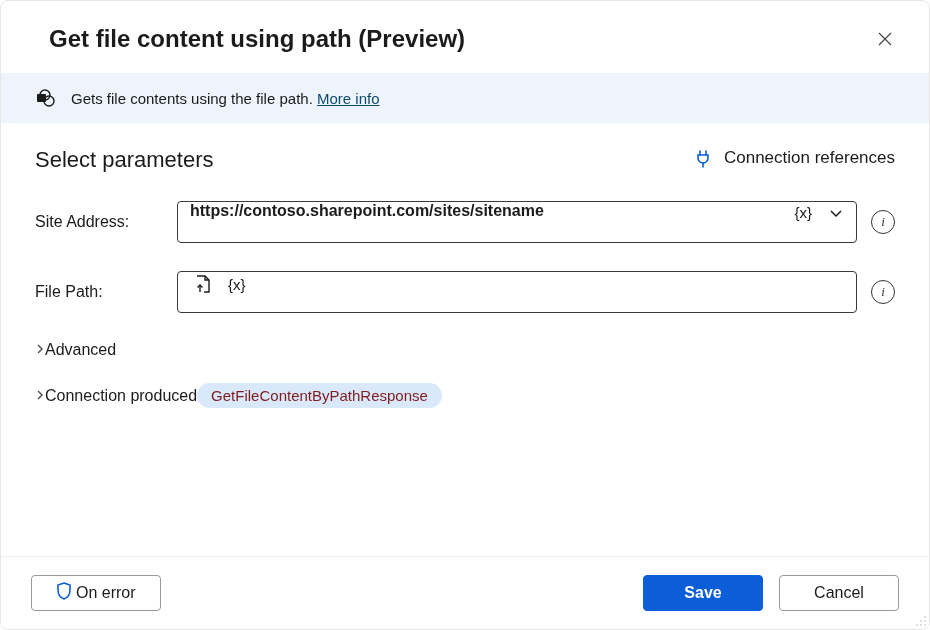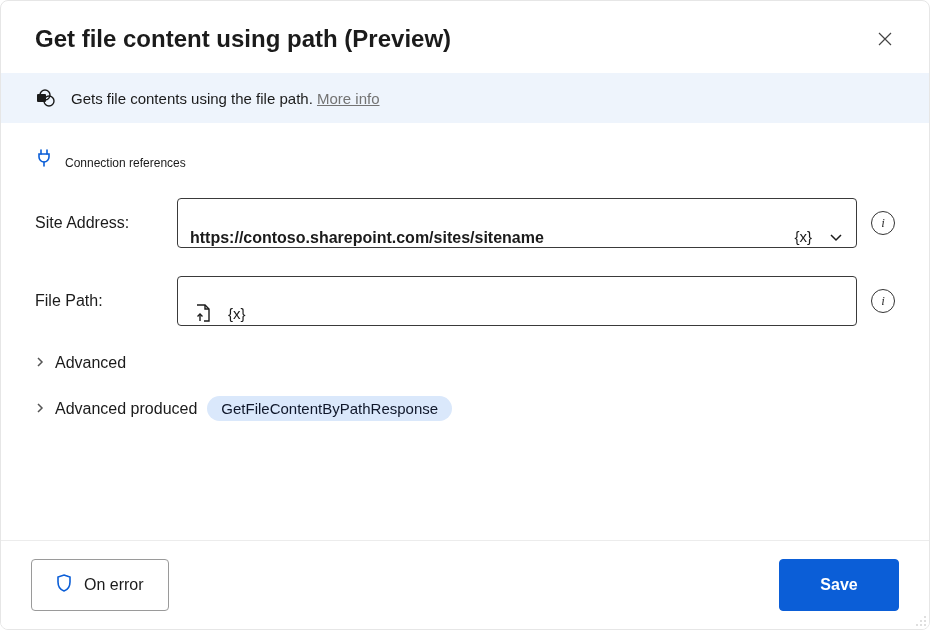--- a/index.html
+++ b/index.html
@@ -7,74 +7,74 @@
   .dialog {
     width: 930px; height: 630px;
     background: #fff;
     border: 1px solid #e6e6e6;
     border-radius: 8px;
     display: flex; flex-direction: column;
     position: relative;
     overflow: hidden;
   }
   .header {
-    padding: 24px 30px 20px 34px;
+    padding: 24px 30px 20px 48px;
     display: flex; align-items: center; justify-content: space-between;
   }
   .header-title {
     font-size: 24px; font-weight: 600; color: #1b1b1b;
   }
   .close-btn {
     width: 28px; height: 28px; display:flex; align-items:center; justify-content:center;
     background: none; border: none; cursor: pointer; color: #333;
   }
   .close-btn svg { width: 16px; height:16px; stroke:#444; stroke-width:1.2; }
   .info-bar {
     background: #eef4fc;
     padding: 14px 34px;
     display: flex; align-items: center; gap: 14px;
     color: #1b1b1b;
   }
   .info-icon { width: 22px; height:22px; display:flex; align-items:center; justify-content:center;}
   .info-text { font-size: 15px; }
-  .info-link { color: #737373; text-decoration: underline; cursor:pointer; }
+  .info-link { color: #0c4a6e; text-decoration: underline; cursor:pointer; }
   .body {
     flex: 1; padding: 24px 34px 0 34px;
   }
   .section-row { display:flex; align-items:center; justify-content:space-between; margin-bottom: 28px;}
   .section-title { font-size: 22px; color:#1b1b1b; }
-  .conn-ref { display:flex; align-items:flex-end; gap:12px; color:#1b1b1b; font-size:12px; cursor:pointer;}
+  .conn-ref { display:flex; align-items:flex-start; gap:12px; color:#1b1b1b; font-size:17px; cursor:pointer;}
   .conn-ref .plug { color:#0b5ed7; }
   .field-row { display:flex; align-items:center; gap: 24px; margin-bottom: 28px;}
   .field-label { width: 118px; font-size:16px; color:#1b1b1b; }
   .field-input-wrap { flex:1; display:flex; align-items:center; }
   .field-input {
-    flex:1; height:50px;
+    flex:1; height:42px;
     border:1px solid #3a3a3a; border-radius:4px;
     background:#fff;
-    display:flex; align-items:flex-end;
-    padding: 12px 8px 0 12px;
+    display:flex; align-items:flex-start;
+    padding: 0 8px 0 12px;
     font-size:16px;
   }
   .field-input .val { flex:1; font-weight:600; color:#1b1b1b; outline:none; border:none; font-size:16px; font-family:inherit; background:transparent; }
   .field-input .adorn { display:flex; align-items:center; gap:8px; color:#333; }
   .adorn-btn { background:none; border:none; padding:2px 4px; cursor:pointer; font-size:15px; color:#1b1b1b; display:flex; align-items:center; justify-content:center;}
   .info-circle { width:24px; height:24px; border:1.4px solid #333; border-radius:50%; display:flex; align-items:center; justify-content:center; font-size:13px; font-style: italic; color:#333; margin-left:14px; font-family: Georgia, serif; }
-  .expander { display:flex; align-items:center; gap:10px; font-size:16px; color:#1b1b1b; cursor:pointer; margin-bottom: 24px;}
+  .expander { display:flex; align-items:center; font-size:16px; color:#1b1b1b; cursor:pointer; margin-bottom: 24px;}
   .expander .chev { font-size:12px; color:#555; }
   .chip {
-    background:#dae8fb; color:#0f172a; padding:4px 14px; border-radius:14px; font-size:15px;
+    background:#dae8fb; color:#7f1d1d; padding:4px 14px; border-radius:14px; font-size:15px;
   }
   .footer {
     border-top:1px solid #ececec;
     padding: 18px 30px;
     display:flex; align-items:center; justify-content:space-between;
     background:#fff;
   }
-  .btn { height:52px; border-radius:4px; font-size:16px; cursor:pointer; display:flex; align-items:center; justify-content:center; gap:12px; }
+  .btn { height:36px; border-radius:4px; font-size:16px; cursor:pointer; display:flex; align-items:center; justify-content:center; gap:4px; }
   .btn-outline { background:#fff; border:1px solid #9a9a9a; color:#1b1b1b; padding:0 24px;}
   .btn-onerror { padding:0 24px;}
   .shield { color:#0b5ed7; }
   .footer-right { display:flex; gap:16px;}
   .btn-primary { background:#0b5ed7; border:1px solid #0b5ed7; color:#fff; font-weight:600; width:120px;}
   .btn-secondary { background:#fff; border:1px solid #9a9a9a; color:#1b1b1b; width:120px;}
   .resize-grip { position:absolute; right:2px; bottom:2px; width:14px; height:14px; opacity:.35; }
 </style>
 </head>
 <body>
@@ -100,20 +100,21 @@
       </svg>
     </span>
     <span class="info-text">
       <span>Gets file contents using the file path. </span><a class="info-link">More info</a>
     </span>
   </div>
 
   <div class="body">
 
     <div class="section-row">
+      <div class="section-title">Select parameters</div>
       <div class="conn-ref">
         <span class="plug">
           <svg width="18" height="20" viewBox="0 0 18 20" fill="none" stroke="#0b5ed7" stroke-width="1.6" stroke-linecap="round">
             <path d="M6 3 V7"></path>
               <path d="M12 3 V7"></path>
             <path d="M4 7 H14 V10 A5 5 0 0 1 9 15 A5 5 0 0 1 4 10 Z"></path>
             <path d="M9 15 V19"></path>
           </svg>
         </span>
         <span>Connection references</span>
@@ -166,37 +167,38 @@
       </span>
       <span>Advanced</span>
     </div>
 
     <div class="expander">
       <span class="chev">
         <svg width="10" height="10" viewBox="0 0 10 10">
             <path d="M3 1 L7 5 L3 9" fill="none" stroke="#555" stroke-width="1.5"></path>
           </svg>
       </span>
-      <span>Advanced produced</span>
+      <span>Connection produced</span>
       <span class="chip">GetFileContentByPathResponse</span>
     </div>
 
   </div>
 
   <div class="footer">
     <button class="btn btn-outline btn-onerror">
       <span class="shield">
         <svg width="16" height="18" viewBox="0 0 16 18" fill="none" stroke="#0b5ed7" stroke-width="1.6">
             <path d="M8 1 L14 3 V8 C14 13 11 16 8 17 C5 16 2 13 2 8 V3 Z"></path>
           </svg>
       </span>
       <span>On error</span>
     </button>
     <div class="footer-right">
       <button class="btn btn-primary">Save</button>
+      <button class="btn btn-secondary">Cancel</button>
     </div>
   </div>
 
   <svg class="resize-grip" viewBox="0 0 14 14">
     <circle cx="12" cy="4" r="1" fill="#888"></circle>
       <circle cx="12" cy="8" r="1" fill="#888"></circle>
       <circle cx="12" cy="12" r="1" fill="#888"></circle>
     <circle cx="8" cy="8" r="1" fill="#888"></circle>
       <circle cx="8" cy="12" r="1" fill="#888"></circle>
       <circle cx="4" cy="12" r="1" fill="#888"></circle>

